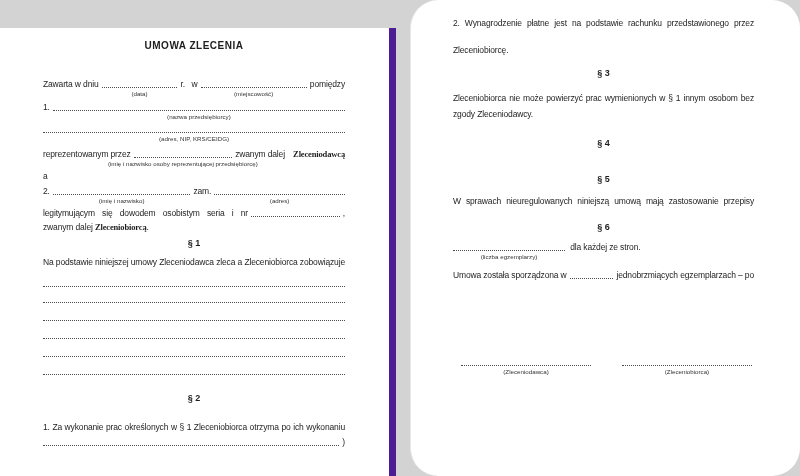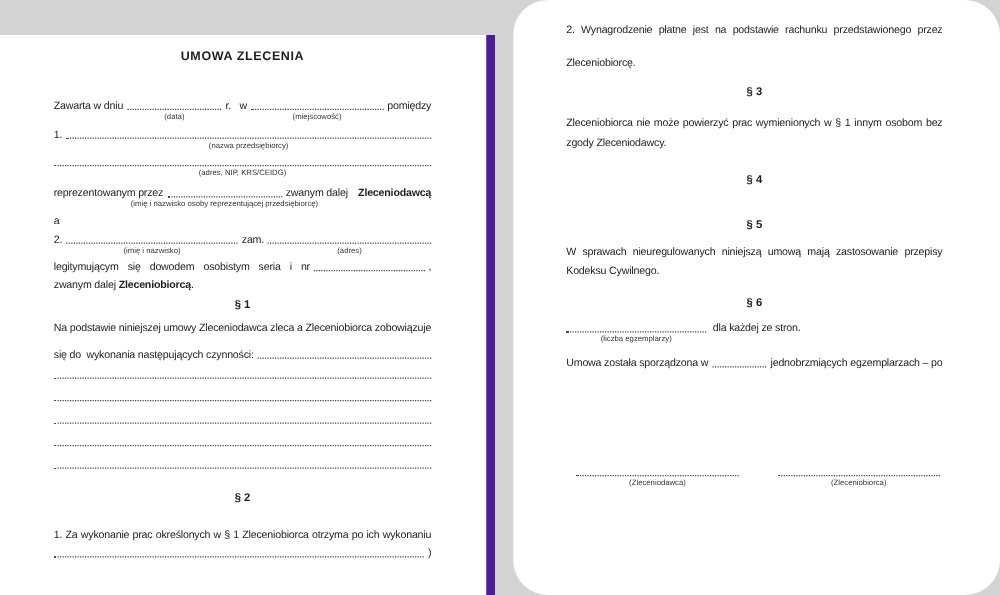--- a/index.html
+++ b/index.html
@@ -9,21 +9,21 @@
   .p1{left:0;width:396px;padding:12px 44px 0 43px;border-right:7px solid #4c1d95;margin-top:28px;}
   .p2{left:410px;width:390px;padding:18px 46px 0 42px;border-left:1px solid #e6e6e6;border-radius:28px;}
 
   .title{text-align:center;font-weight:bold;font-size:10px;letter-spacing:.5px;line-height:12px;}
   .heading{text-align:center;font-weight:bold;font-size:9px;line-height:11px;}
 
   .line{font-size:8.5px;line-height:11px;min-height:11px;letter-spacing:-0.15px;}
   .flexline{display:flex;align-items:flex-end;}
   .justify{display:block;text-align:justify;text-align-last:justify;}
   .seg{white-space:pre;}
-  .seg.bold{font-weight:bold;}
+  .seg.bold{font-weight:bold;font-family:Liberation Serif, serif;}
   .flexline .seg{padding:0 3px;}
   .flexline .seg:first-child{padding-left:0;}
   .flexline .seg:last-child{padding-right:0;}
 
   .leader{flex-grow:1;border-bottom:1px dotted #4a4a4a;margin-bottom:2px;position:relative;min-width:10px;}
   .has-label{margin-bottom:11px;}
   .sublabel{position:absolute;top:3px;left:50%;transform:translateX(-50%);
             font-size:6.2px;line-height:7px;color:#333;white-space:nowrap;letter-spacing:0;}
 
   .signatures{display:flex;justify-content:space-between;padding-left:8px;padding-right:2px;}
@@ -95,21 +95,20 @@
       </div>
       <div class="line flexline" id="p0b7">
         <span class="seg">legitymującym się dowodem osobistym seria i nr</span>
         <span class="leader"></span>
         <span class="seg">,</span>
       </div>
       <div class="line" id="p0b8"><span class="seg">zwanym dalej </span><span class="seg bold">Zleceniobiorcą</span><span class="seg">.</span></div>
       <div class="heading" id="p0b9"><span>§ 1</span></div>
       <div class="line justify" id="p0b10"><span class="seg">Na podstawie niniejszej umowy Zleceniodawca zleca a Zleceniobiorca zobowiązuje</span></div>
       <div class="line flexline" id="p0b11">
-        <span class="seg">się do  wykonania następujących czynności:</span>
         <span class="leader"></span>
       </div>
       <div class="line flexline" id="p0b12">
         <span class="leader"></span>
       </div>
       <div class="line flexline" id="p0b13">
         <span class="leader"></span>
       </div>
       <div class="line flexline" id="p0b14">
         <span class="leader"></span>
@@ -129,21 +128,20 @@
     </div>
     <div class="page p2">
       <div class="line justify" id="p1b0"><span class="seg">2. Wynagrodzenie płatne jest na podstawie rachunku przedstawionego przez</span></div>
       <div class="line" id="p1b1"><span class="seg">Zleceniobiorcę.</span></div>
       <div class="heading" id="p1b2"><span>§ 3</span></div>
       <div class="line justify" id="p1b3"><span class="seg">Zleceniobiorca nie może powierzyć prac wymienionych w § 1 innym osobom bez</span></div>
       <div class="line" id="p1b4"><span class="seg">zgody Zleceniodawcy.</span></div>
       <div class="heading" id="p1b5"><span>§ 4</span></div>
       <div class="heading" id="p1b7"><span>§ 5</span></div>
       <div class="line justify" id="p1b8"><span class="seg">W sprawach nieuregulowanych niniejszą umową mają zastosowanie przepisy</span></div>
-      <div class="line" id="p1b9"><span class="seg">Kodeksu Cywilnego.</span></div>
       <div class="heading" id="p1b10"><span>§ 6</span></div>
       <div class="line flexline has-label" id="p1b12">
         <span class="leader" style="flex-grow: 0; width: 112px;">
           <span class="sublabel">(liczba egzemplarzy)</span>
         </span>
         <span class="seg"> dla każdej ze stron.</span>
       </div>
       <div class="line flexline" id="p1b11">
         <span class="seg">Umowa została sporządzona w</span>
         <span class="leader" style="flex-grow: 8;"></span>

